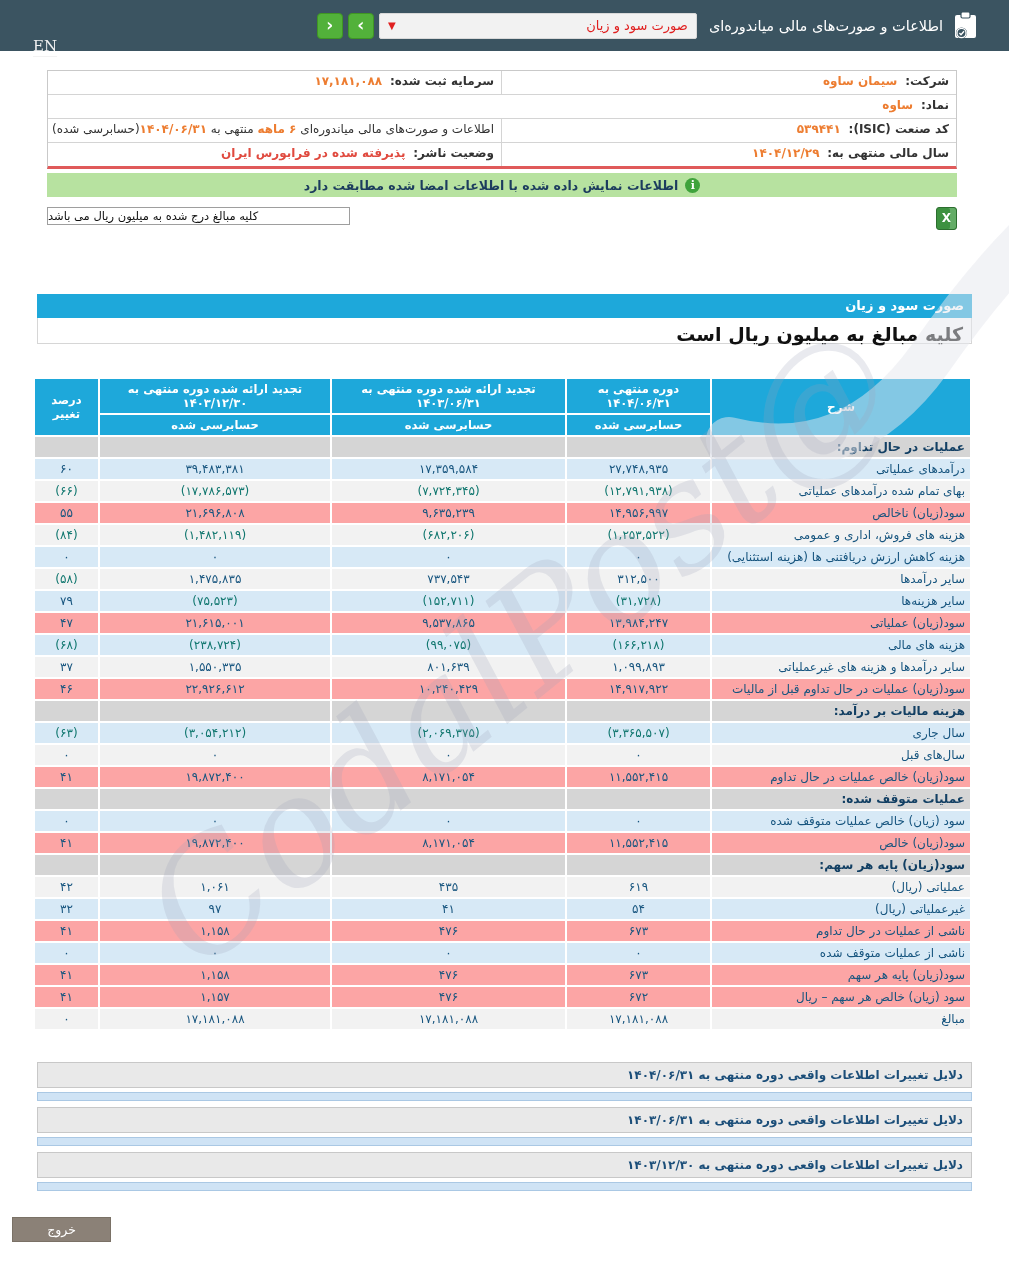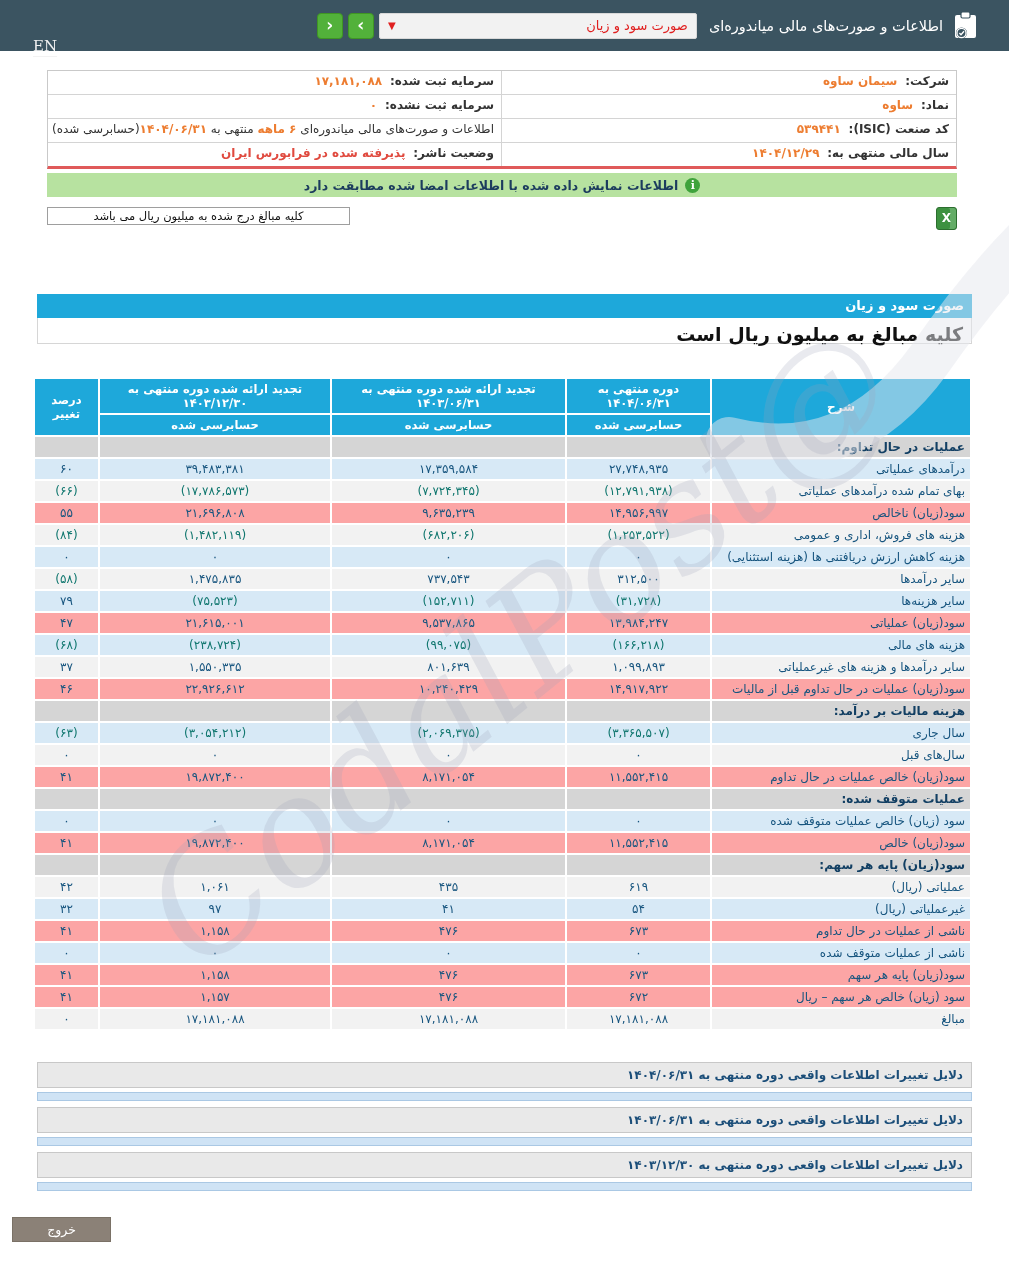--- a/index.html
+++ b/index.html
@@ -65,21 +65,21 @@
   
   .note-row { margin: 10px 52px 0 47px; display: flex; justify-content: space-between; align-items: flex-start; }
   .excel-icon {
     width: 21px; height: 23px; background: #3d9140; border-radius: 3px;
     border: 1px solid #2c6e2f; color: #ffffff; font-weight: bold; font-size: 12px;
     text-align: center; line-height: 21px; cursor: pointer;
     box-shadow: inset -6px 0 0 #63ac66;
   }
   .unit-note {
     width: 303px; height: 18px; background: #ffffff; border: 1px solid #9e9e9e;
-    font-size: 11.5px; color: #111111; text-align: center; line-height: 16px;
+    font-size: 11.5px; color: #111111; text-align: left; line-height: 16px;
   }
   
   .main { margin: 64px 37px 0 37px; position: relative; z-index: 1; }
   .stmt-title {
     height: 24px; background: #1ea8da; color: #ffffff;
     font-size: 13px; font-weight: bold; padding: 4px 8px 0 0;
   }
   .stmt-unit {
     height: 26px; background: #ffffff; border: 1px solid #d6d6d6; border-top: none;
     color: #111111; font-size: 19px; font-weight: bold; padding: 5px 8px 0 0;
@@ -162,24 +162,20 @@
     </div>
     <div class="company-cell">
       <b>سرمایه ثبت شده:</b>
       <span class="val">۱۷,۱۸۱,۰۸۸</span>
     </div>
   </div>
   <div class="company-row">
     <div class="company-cell">
       <b>نماد:</b>
       <span class="val">ساوه</span>
-    </div>
-    <div class="company-cell">
-      <b>سرمایه ثبت نشده:</b>
-      <span class="val">۰</span>
     </div>
   </div>
   <div class="company-row">
     <div class="company-cell">
       <b>کد صنعت (ISIC):</b>
       <span class="val">۵۳۹۴۴۱</span>
     </div>
     <div class="company-cell"><span>اطلاعات و صورت‌های مالی میاندوره‌ای </span><span class="hl">۶ ماهه</span><span> منتهی به </span><span class="hl">۱۴۰۴/۰۶/۳۱</span><span>(حسابرسی شده)</span></div>
   </div>
   <div class="company-row">

